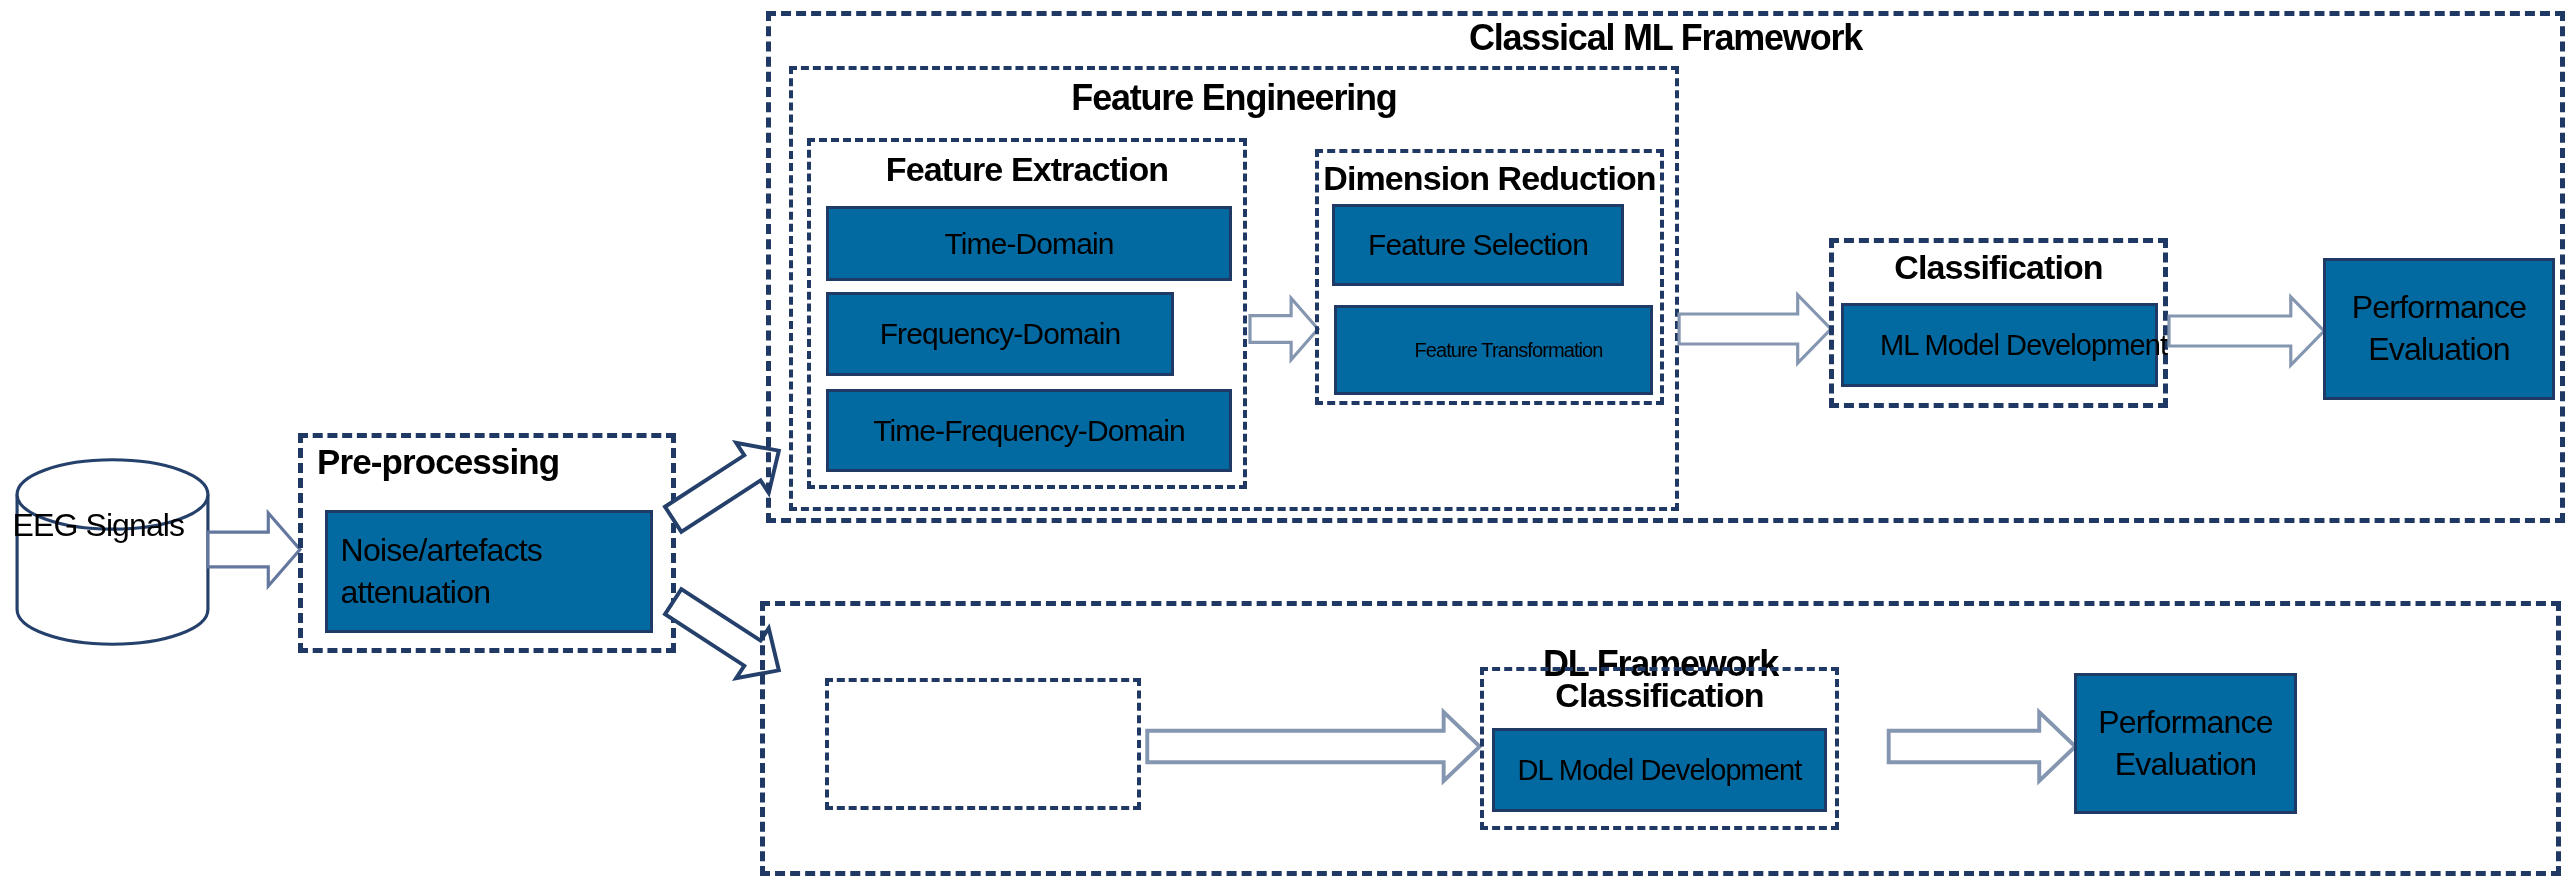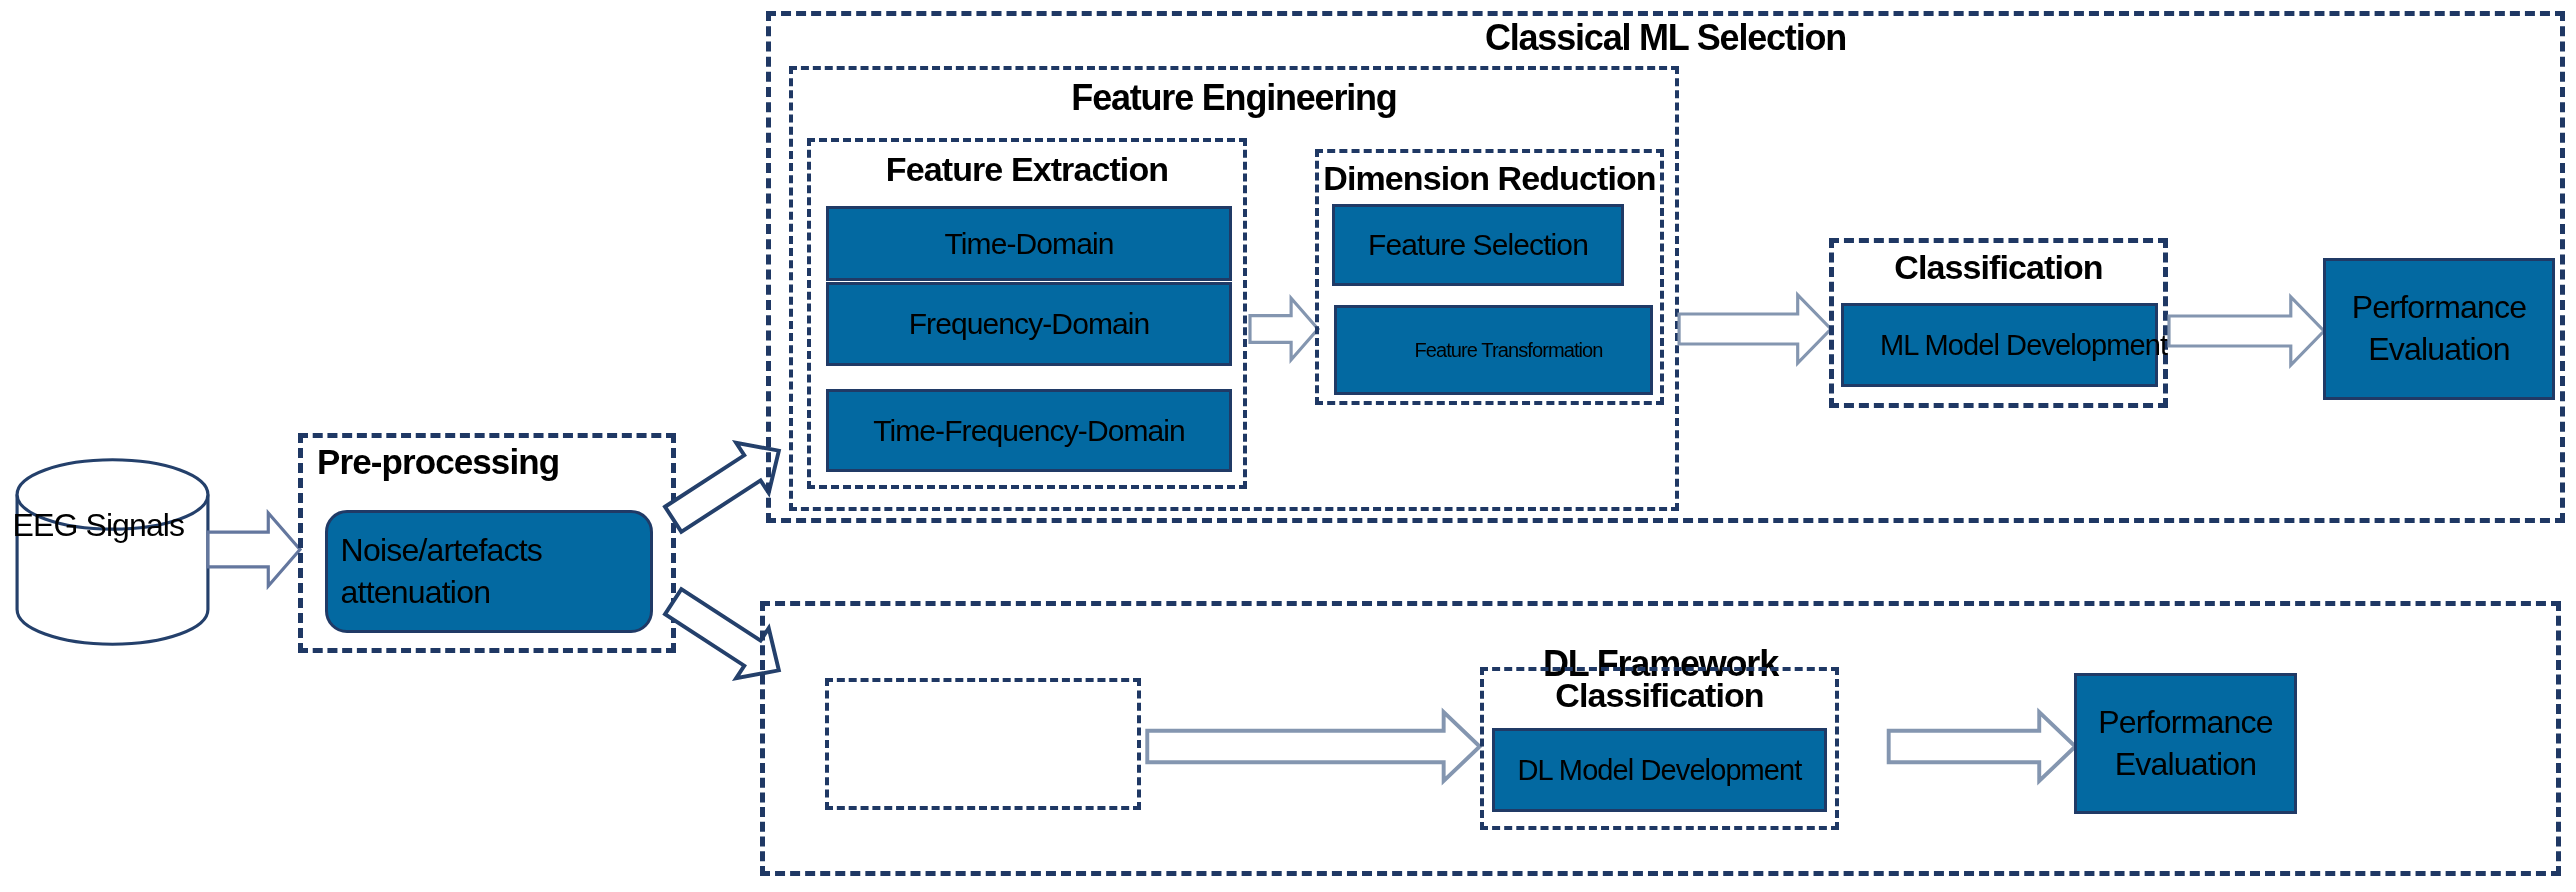--- a/index.html
+++ b/index.html
@@ -31,44 +31,44 @@
     <ellipse cx="126" cy="50" rx="121" ry="44" fill="#ffffff" stroke="#24406b" stroke-width="4"></ellipse>
   </svg>
   <div class="abs label" style="left:12.6px;top:507px;width:199px;font-size:32px;">EEG Signals</div>
 
   <svg class="abs" style="left:208px;top:513px;" width="92" height="73" viewBox="0 0 116 92">
     <polygon points="0,24 76,24 76,0 116,46 76,92 76,68 0,68" fill="#ffffff" stroke="#64779e" stroke-width="4"></polygon>
   </svg>
 
   <div class="abs dashed" style="left:298px;top:433px;width:378px;height:220px;"></div>
   <div class="abs" style="left:317px;top:442px;font-weight:bold;font-size:35px;letter-spacing:-0.9px;">Pre-processing</div>
-  <div class="abs solidbox" style="left:325px;top:510px;width:328px;height:123px;justify-content:flex-start;border-radius:22px;">
+  <div class="abs solidbox" style="left:325px;top:510px;width:328px;height:123px;justify-content:flex-start;">
     <div class="wraplabel" style="padding-left:12.6px;width:276px;">Noise/artefacts attenuation</div>
   </div>
 
   <svg class="abs" style="left:647px;top:422px;" width="158" height="126" viewBox="0 0 200 160">
     <polygon points="20,61 140,61 140,42 180,80 140,118 140,99 20,99" transform="rotate(-33 100 80)" fill="#ffffff" stroke="#24406b" stroke-width="5"></polygon>
   </svg>
 
   <svg class="abs" style="left:647px;top:573px;" width="158" height="126" viewBox="0 0 200 160">
     <polygon points="20,61 140,61 140,42 180,80 140,118 140,99 20,99" transform="rotate(33 100 80)" fill="#ffffff" stroke="#24406b" stroke-width="5"></polygon>
   </svg>
 
   <div class="abs dashed" style="left:766px;top:11px;width:1799px;height:512px;"></div>
-  <div class="abs fw-title" style="left:766px;top:17.4px;width:1799px;">Classical ML Selection</div>
+  <div class="abs fw-title" style="left:766px;top:17.4px;width:1799px;">Classical ML Framework</div>
 
   <div class="abs dashed-thin" style="left:789px;top:66px;width:890px;height:445px;"></div>
   <div class="abs fw-title" style="left:789px;top:77px;width:890px;">Feature Engineering</div>
 
   <div class="abs dashed-thin" style="left:807px;top:138px;width:440px;height:351px;"></div>
   <div class="abs sub-title" style="left:807px;top:150px;width:440px;">Feature Extraction</div>
   <div class="abs solidbox" style="left:826px;top:206px;width:406px;height:75px;">
     <span class="label">Time-Domain</span>
   </div>
-  <div class="abs solidbox" style="left:826px;top:282px;width:406px;height:84px;">
+  <div class="abs solidbox" style="left:826px;top:292px;width:348px;height:84px;">
     <span class="label">Frequency-Domain</span>
   </div>
   <div class="abs solidbox" style="left:826px;top:389px;width:406px;height:83px;">
     <span class="label">Time-Frequency-Domain</span>
   </div>
 
   <svg class="abs" style="left:1250px;top:298px;" width="68" height="62" viewBox="0 0 86 78">
     <polygon points="0,22 52,22 52,0 86,39 52,78 52,56 0,56" fill="#ffffff" stroke="#8496b0" stroke-width="4"></polygon>
   </svg>
 

